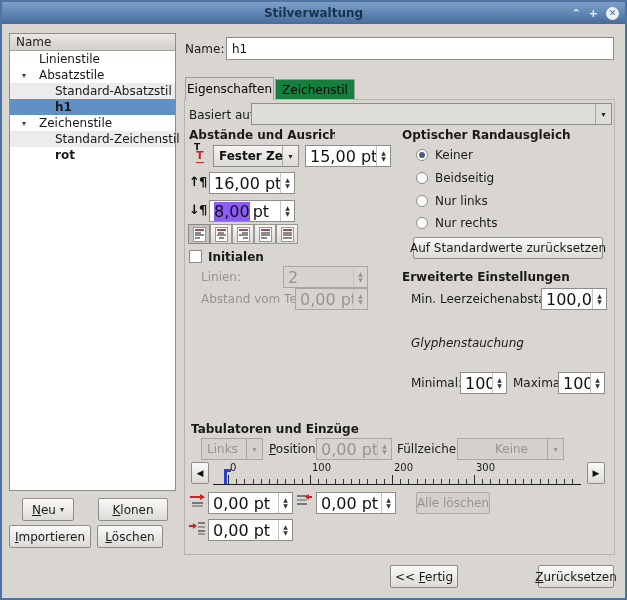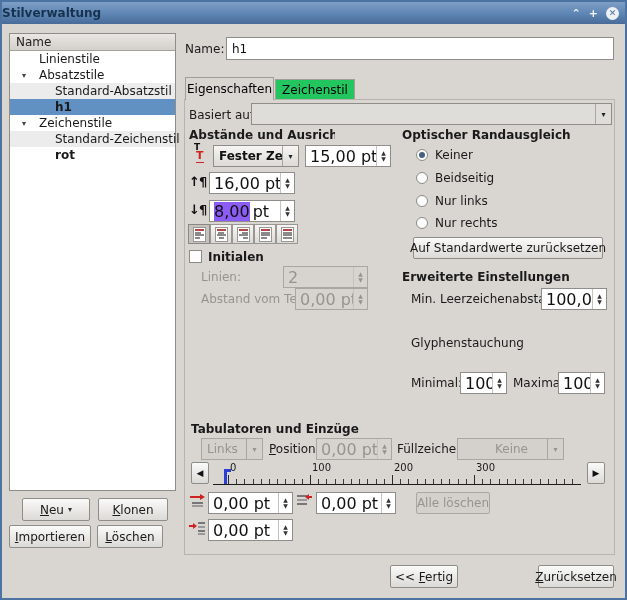--- a/index.html
+++ b/index.html
@@ -1,21 +1,21 @@
 <!DOCTYPE html>
 <html><head>
 <meta charset="utf-8">
 <style>
   html,body{margin:0;padding:0;background:#b9b6b2;}
   *{box-sizing:border-box;font-family:"DejaVu Sans",sans-serif;}
   #win{position:relative;width:627px;height:600px;background:#d9d6d2;border:2px solid #4c73a1;overflow:hidden;}
   .titlebar{position:absolute;left:0;top:0;right:0;height:22px;
     background:linear-gradient(#7e9fc6,#5d85b3 50%,#48699ا 100%);
     background:linear-gradient(#7e9fc6,#5d85b3 55%,#486a99);
-    display:flex;align-items:center;justify-content:flex-start;}
+    display:flex;align-items:center;justify-content:center;}
   .titlebar .title{font-size:12px;font-weight:bold;color:#17324f;}
   .tb-controls{position:absolute;right:6px;top:0;height:22px;display:flex;align-items:center;gap:8px;}
   .tbic{color:#f2f4f7;font-size:11px;font-weight:bold;cursor:default;line-height:1;}
   .tbic.closec{background:#eef1f4;color:#4c73a1;border-radius:50%;width:13px;height:13px;display:flex;align-items:center;justify-content:center;font-size:9px;}
   
   .list-panel{position:absolute;left:7px;top:31px;width:167px;height:458px;background:#fff;border:1px solid #8f8d89;}
   .list-header{height:17px;background:linear-gradient(#e9e6e3,#d3d0cc);border-bottom:1px solid #a5a29e;font-size:12px;color:#222;padding:1px 0 0 6px;}
   .lrow{height:16px;display:flex;align-items:center;font-size:12px;color:#1a1a1a;position:relative;}
   .lrow .arr{position:absolute;left:12px;font-size:8px;color:#444;}
   .lrow .lbl{position:absolute;left:29px;white-space:nowrap;}
@@ -43,21 +43,21 @@
   .combo{position:absolute;height:22px;border:1px solid #8f8d89;background:linear-gradient(#f6f5f3,#dcdad6);display:flex;}
   .combo .cv{flex:1;display:flex;align-items:center;padding:0 5px;font-size:12px;color:#111;white-space:nowrap;overflow:hidden;}
   .combo .ca{width:16px;border-left:1px solid #a9a6a2;display:flex;align-items:center;justify-content:center;font-size:8px;color:#222;}
   .combo.flat{background:#deddd9;}
   .combo.dis{background:#d4d1cd;border-color:#aaa7a3;}
   .combo.dis .cv,.combo.dis .ca{color:#97948f;}
   .combo .bold{font-weight:bold;}
   
   .tab{position:absolute;font-size:12px;display:flex;align-items:center;justify-content:center;border:1px solid #a19e9a;}
   .tab.active{background:#d9d6d2;border-bottom:none;z-index:3;}
-  .tab.inactive{background:#22c55e;}
+  .tab.inactive{background:#15803d;}
   .panel{position:absolute;left:182px;top:97px;width:431px;height:456px;border:1px solid #b7b4b0;background:#d9d6d2;}
   .lab{position:absolute;font-size:12px;color:#1a1a1a;white-space:nowrap;}
   .lab.b{font-weight:bold;}
   .lab.dis{color:#97948f;}
   
   .radio{position:absolute;width:12px;height:12px;border:1px solid #8d8b87;border-radius:50%;background:#fdfdfd;}
   .radio.on::after{content:"";position:absolute;left:2px;top:2px;width:6px;height:6px;border-radius:50%;background:#44617e;}
   .checkbox{position:absolute;width:13px;height:13px;border:1px solid #8d8b87;background:#fdfdfd;}
   
   .alnbtn{position:absolute;width:22px;height:20px;background:linear-gradient(#f7f6f4,#dcdad6);border:1px solid #9a9792;display:flex;align-items:center;justify-content:center;}
@@ -118,21 +118,21 @@
       <span class="lbl">Zeichenstile</span>
     </div>
     <div class="lrow lvl2 alt">
       <span class="lbl">Standard-Zeichenstil</span>
     </div>
     <div class="lrow lvl2 bold">
       <span class="lbl">rot</span>
     </div>
   </div>
 
-  <div class="btn" style="left:20px;top:496px;width:68px;">
+  <div class="btn" style="left:20px;top:496px;width:52px;">
     <span><span></span><span class="mn">N</span><span>eu</span></span>
     <span class="dda">▾</span>
   </div>
   <div class="btn" style="left:96px;top:496px;width:70px;">
     <span><span></span><span class="mn">K</span><span>lonen</span></span>
   </div>
   <div class="btn" style="left:7px;top:523px;width:82px;">
     <span><span></span><span class="mn">I</span><span>mportieren</span></span>
   </div>
   <div class="btn" style="left:95px;top:523px;width:66px;">
@@ -271,21 +271,21 @@
 
     <span class="lab b" style="left:217px;top:170px;">Erweiterte Einstellungen</span>
     <span class="lab" style="left:226px;top:192px;">Min. Leerzeichenabstand:</span>
     <div class="spin" style="left:356px;top:188px;width:66px;">
       <span class="v">100,00 %</span>
       <span class="btns">
           <span class="su">▲</span>
           <span class="sd">▼</span>
         </span>
     </div>
-    <span class="lab" style="left:226px;top:236px;">Glyphenstauchung</span>
+    <span class="lab" style="left:226px;top:236px;font-style:italic;">Glyphenstauchung</span>
     <span class="lab" style="left:226px;top:276px;">Minimal:</span>
     <div class="spin" style="left:275px;top:272px;width:47px;">
       <span class="v">100,00</span>
       <span class="btns">
           <span class="su">▲</span>
           <span class="sd">▼</span>
         </span>
     </div>
     <span class="lab" style="left:328px;top:276px;">Maximal:</span>
     <div class="spin" style="left:373px;top:272px;width:47px;">

